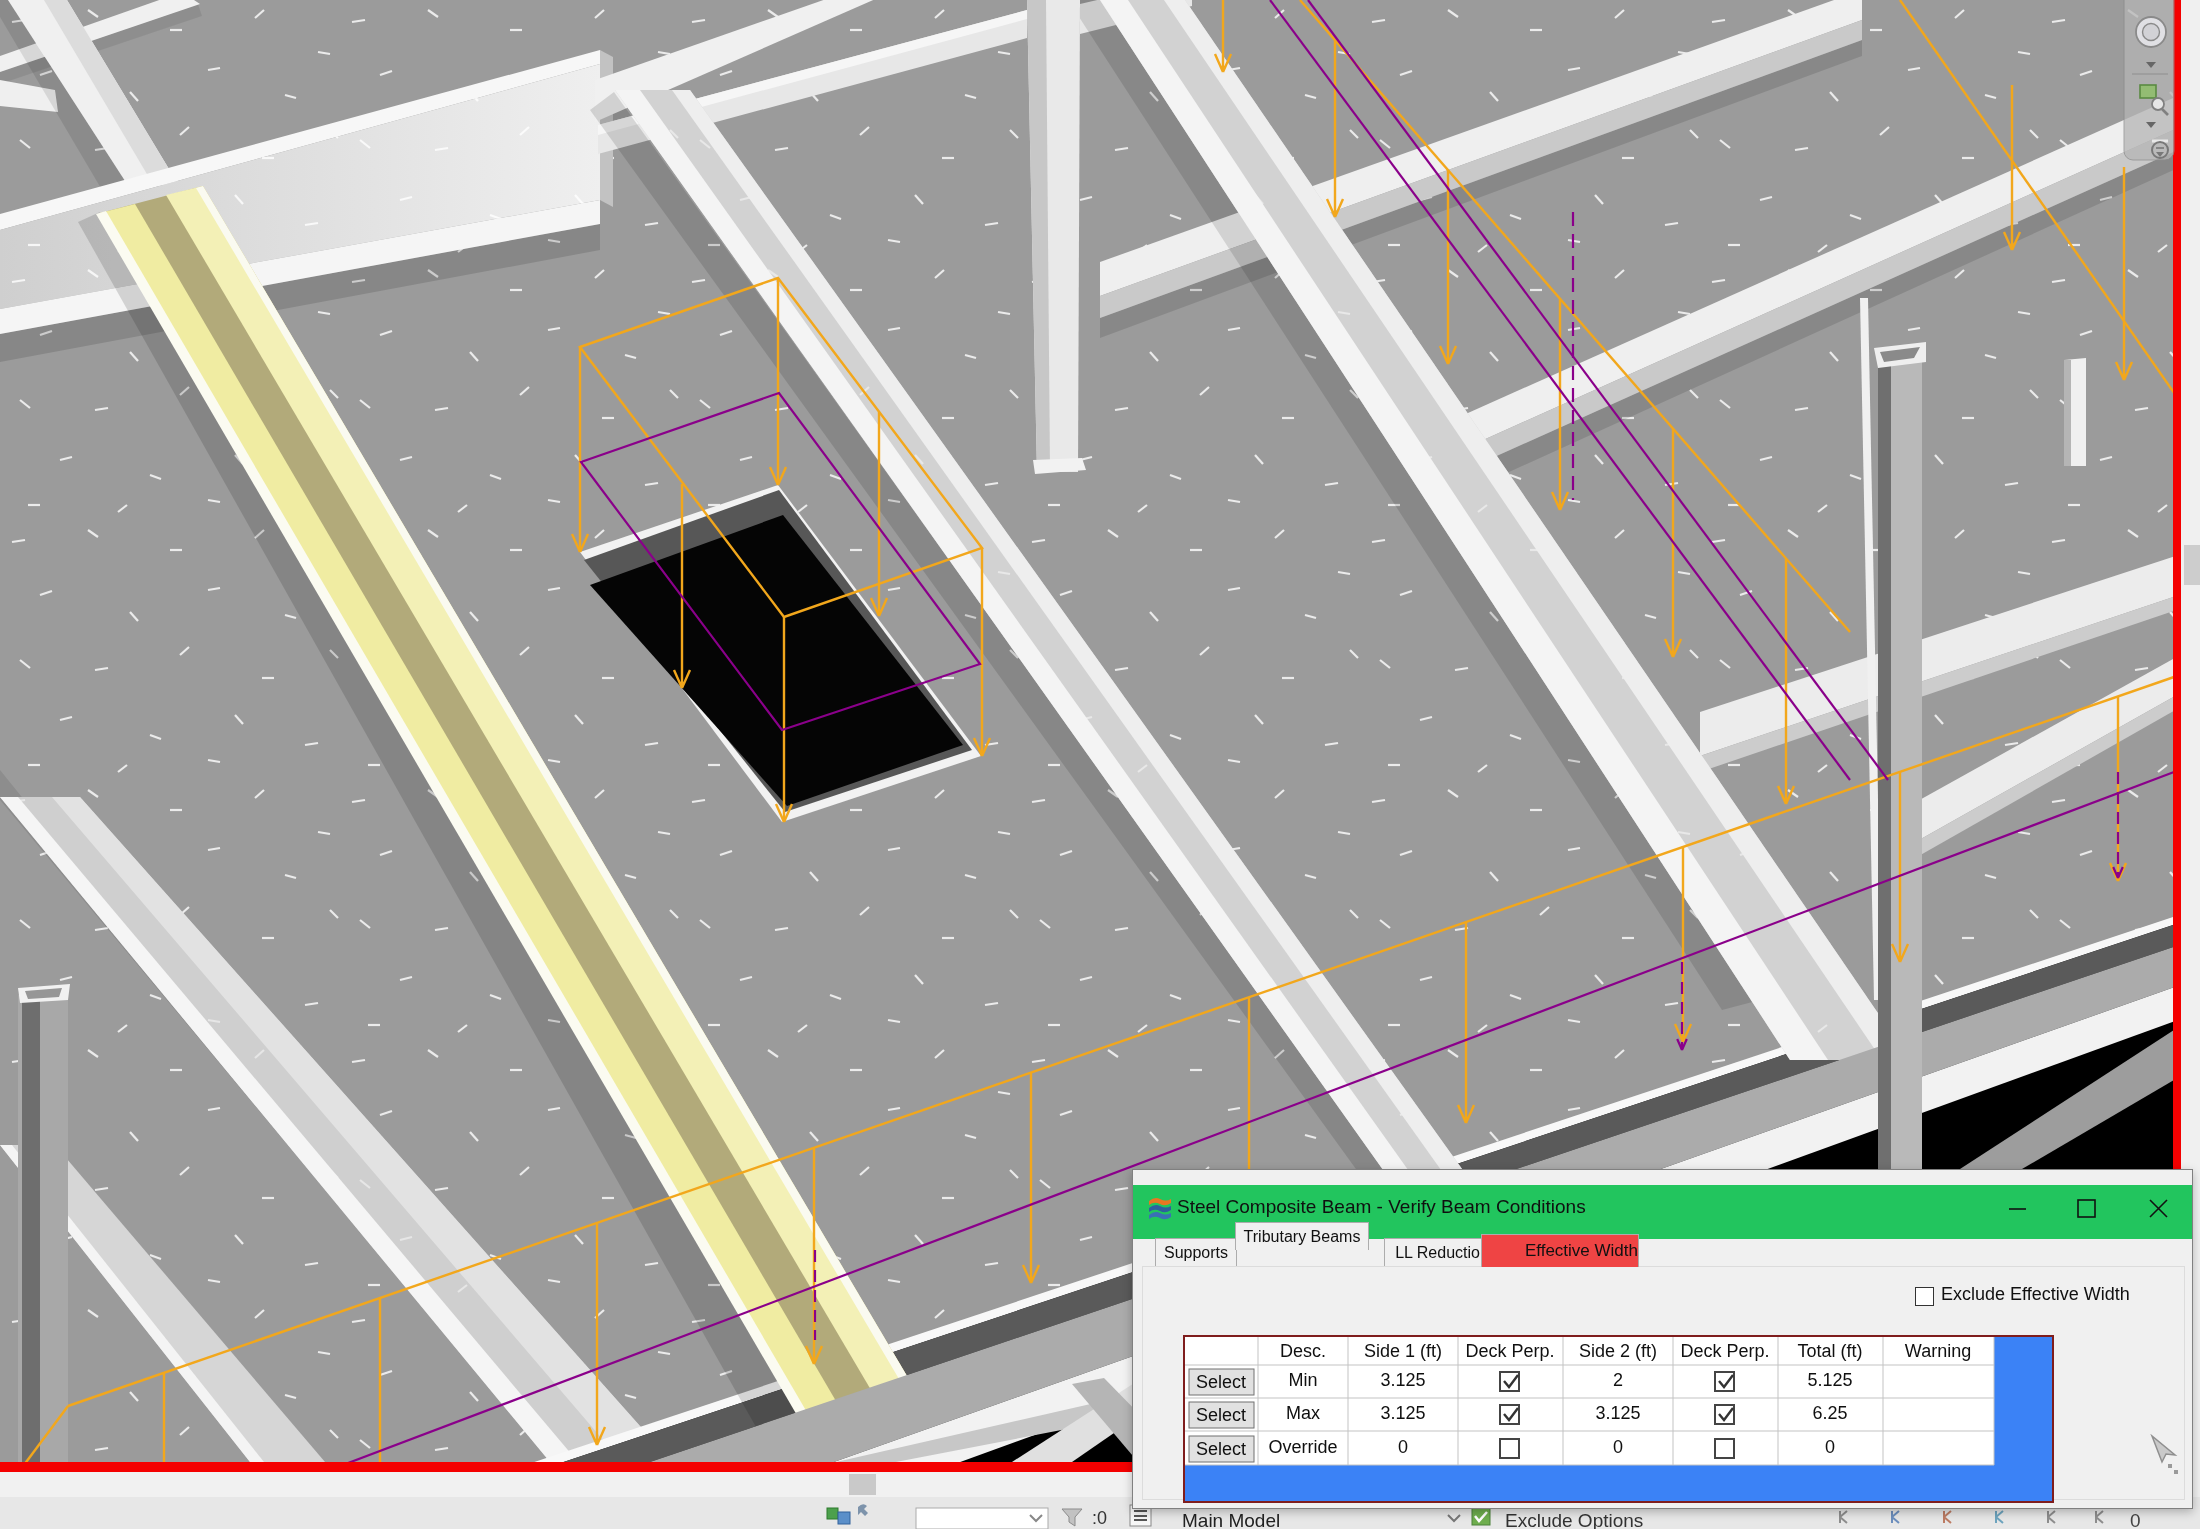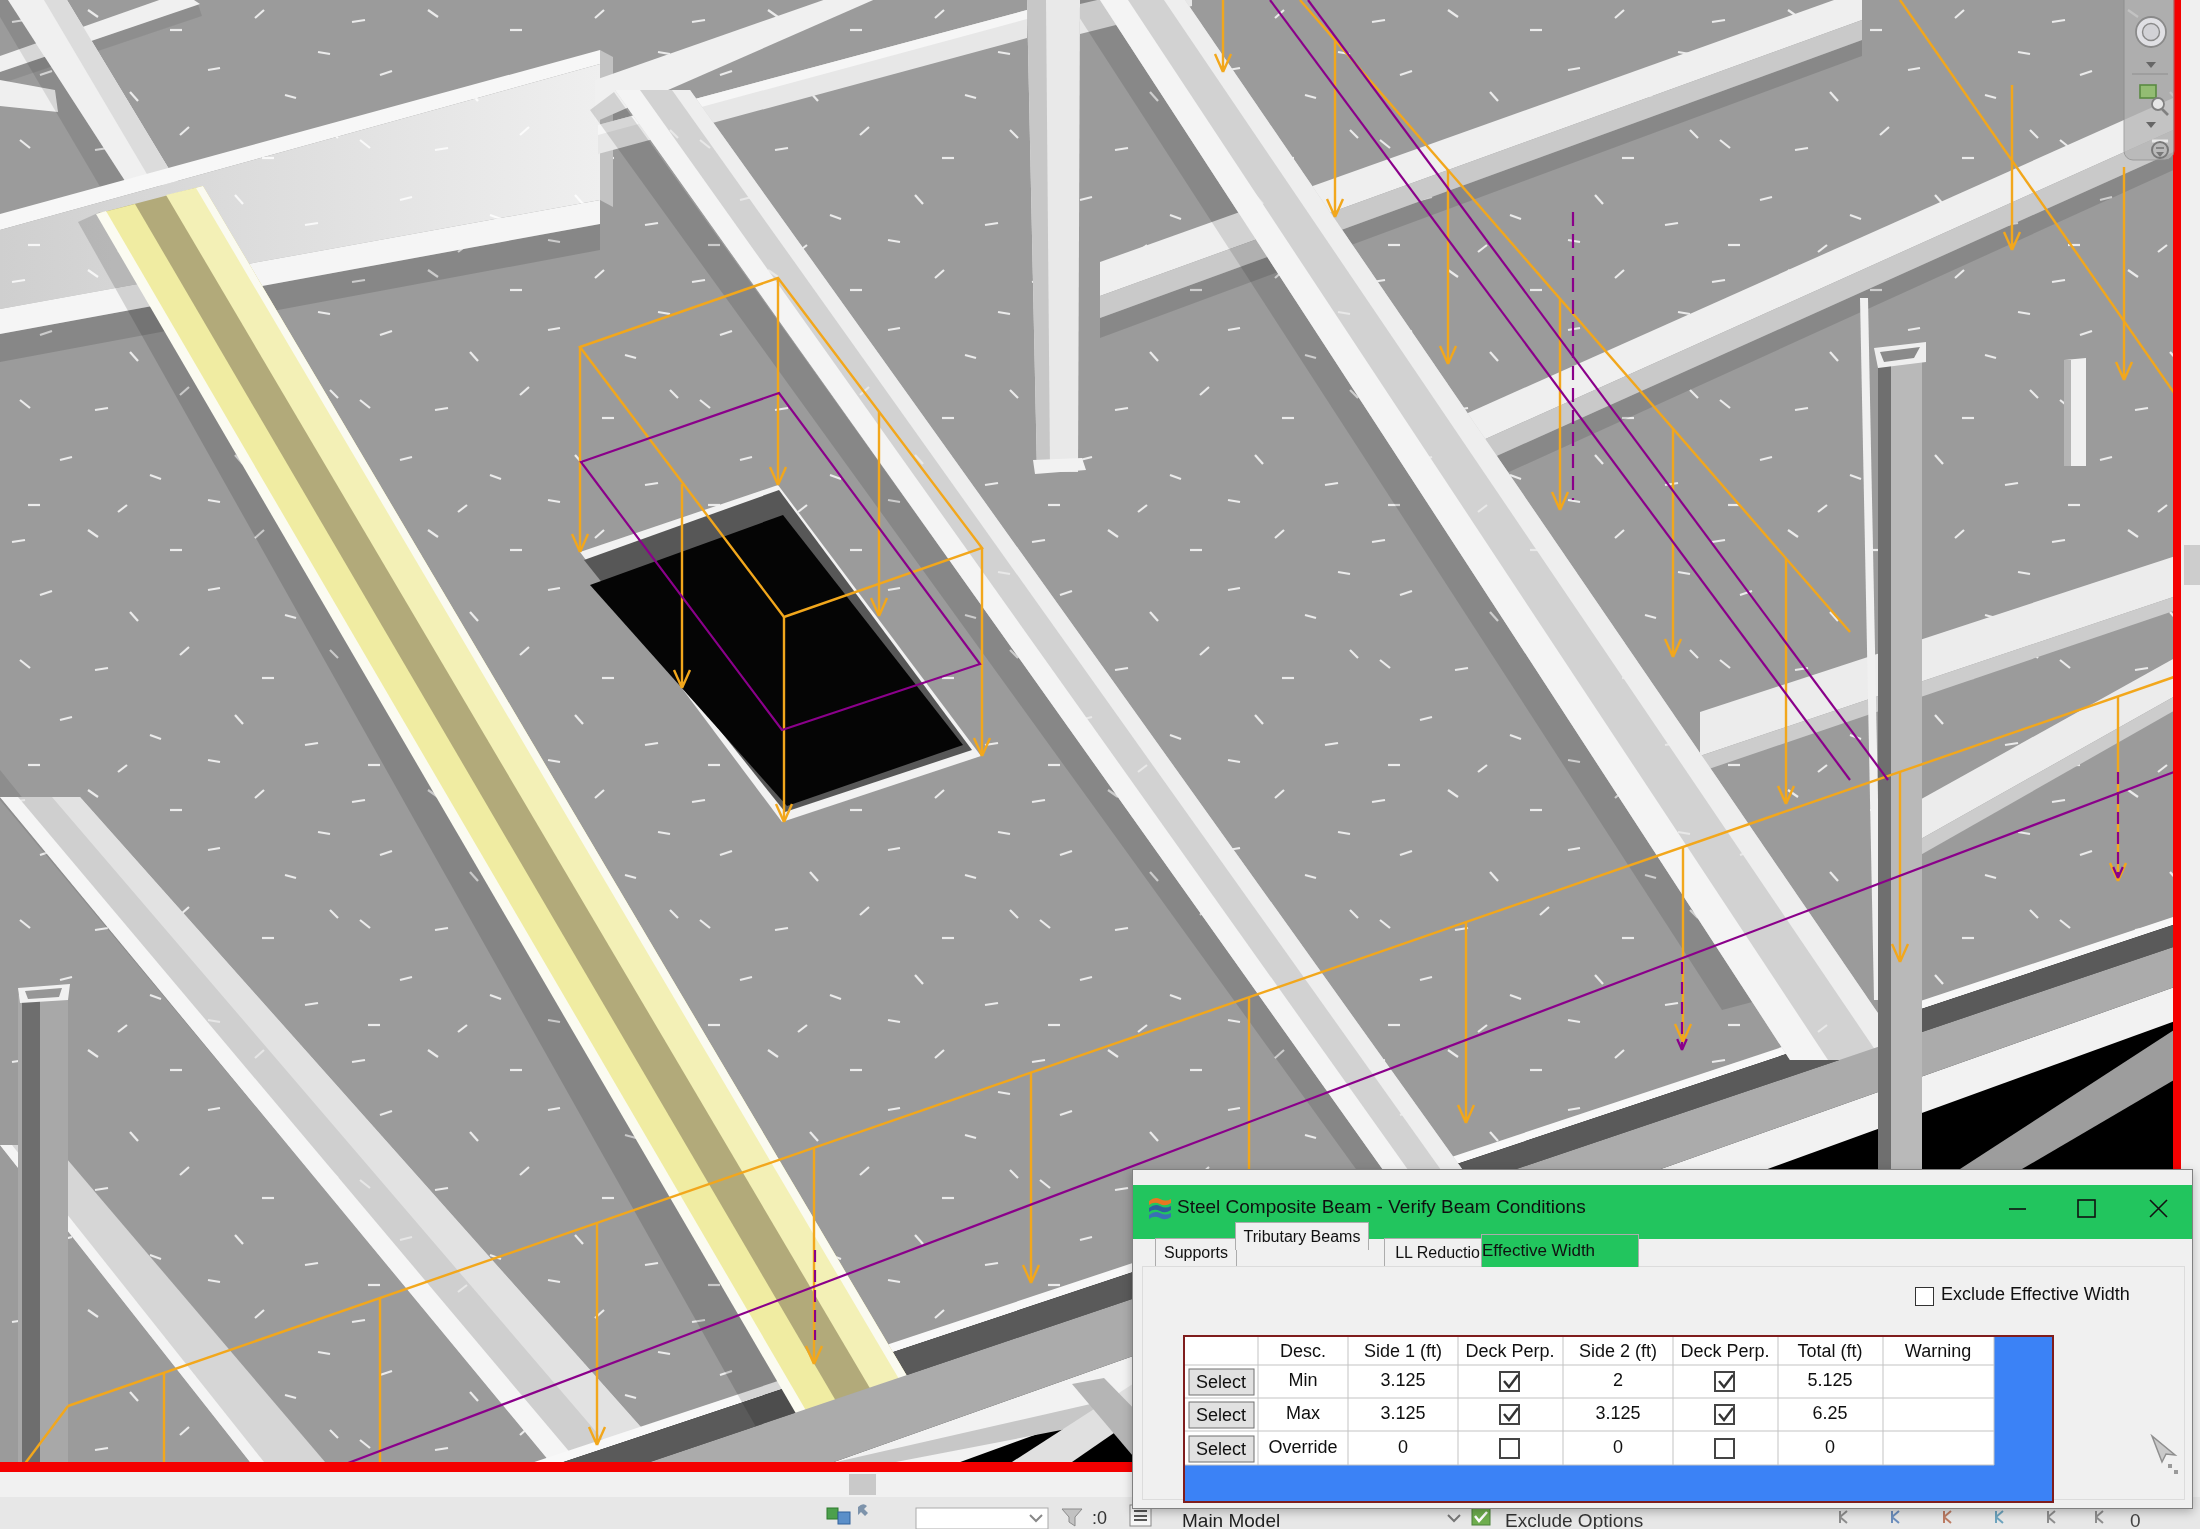--- a/index.html
+++ b/index.html
@@ -266,21 +266,21 @@
   <svg class="abs" width="200" height="46" style="left:851px;top:0">
    <line x1="25" y1="24" x2="42" y2="24" stroke="#111" stroke-width="1.6"></line>
    <rect x="94" y="15" width="17" height="17" fill="none" stroke="#111" stroke-width="1.6"></rect>
    <path d="M166,15 l17,17 M183,15 l-17,17" stroke="#111" stroke-width="1.6"></path>
   </svg>
  </div>
 
  <div class="abs" style="left:22px;top:68px;width:80px;height:27px;background:#f0f0f0;border:1px solid #acacac;border-bottom:none;font-size:16px;color:#111;text-align:center;line-height:27px">Supports</div>
  <div class="abs" style="left:102px;top:52px;width:132px;height:27px;background:#f0f0f0;border:1px solid #acacac;border-bottom:none;font-size:16px;color:#111;text-align:center;line-height:27px">Tributary Beams</div>
  <div class="abs" style="left:251px;top:68px;width:114px;height:27px;background:#f0f0f0;border:1px solid #acacac;border-bottom:none;font-size:16px;color:#111;text-align:center;line-height:27px">LL Reduction</div>
- <div class="abs" style="left:348px;top:64px;width:156px;height:32px;background:#22c55e;border:1px solid #acacac;border-bottom:none;font-size:17px;color:#111;text-align:left;line-height:31px;z-index:2">Effective Width</div>
+ <div class="abs" style="left:348px;top:64px;width:156px;height:32px;background:#ef4444;border:1px solid #acacac;border-bottom:none;font-size:17px;color:#111;text-align:right;line-height:31px;z-index:2">Effective Width</div>
 
  <div class="abs" style="left:9px;top:96px;width:1041px;height:232px;background:#f0f0f0;border:1px solid #dcdcdc"></div>
 
  <div class="abs" style="left:782px;top:117px;width:17px;height:17px;background:#fff;border:1px solid #333"></div>
  <div class="abs" style="left:808px;top:114px;font-size:18px;color:#101010">Exclude Effective Width</div>
 
  <div class="abs" style="left:50px;top:165px;width:867px;height:164px;background:#3b82f6;border:2px solid #7f1d1d">
 
   <div class="abs" style="left:0;top:0;width:809px;height:28px;background:#ffffff"></div>
 

